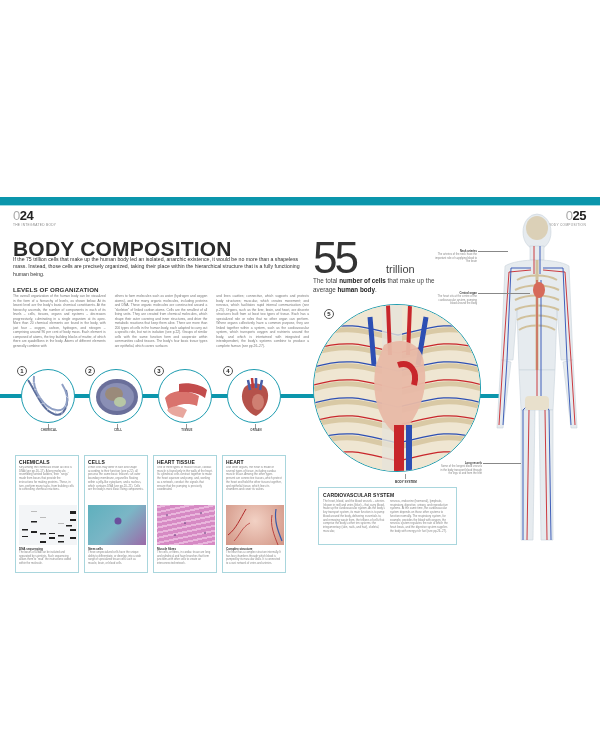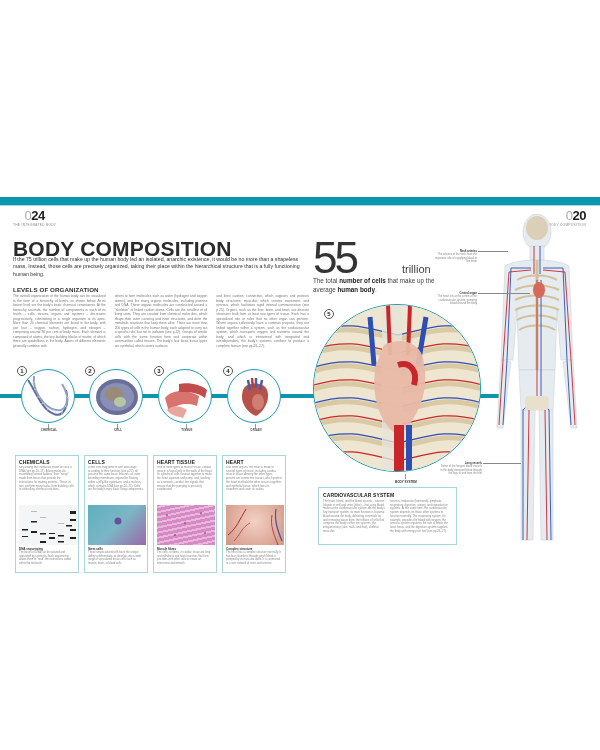--- a/index.html
+++ b/index.html
@@ -2,37 +2,37 @@
 <html><head>
 <meta charset="utf-8">
 <style>
   * { box-sizing: border-box; margin: 0; padding: 0; }
   html, body { width: 600px; height: 750px; background: #ffffff; overflow: hidden; }
   body { position: relative; font-family: "Liberation Sans", sans-serif; color: #333; }
 
   .topbar { position: absolute; left: 0; top: 197px; width: 600px; height: 8px; background: #0b96ac; }
   .topbar-line { position: absolute; left: 0; top: 205px; width: 600px; height: 1px; background: #9fdbe4; }
 
-  .folio { position: absolute; font-family: "Liberation Sans", sans-serif; text-align: center; }
+  .folio { position: absolute; font-family: "Liberation Sans", sans-serif; }
   .folio .num { font-size: 13px; font-weight: bold; color: #222; letter-spacing: -0.5px; }
   .folio .num .zero { font-weight: normal; color: #aaa; }
   .folio .sec { font-size: 3.2px; color: #888; letter-spacing: 0.3px; text-transform: uppercase; }
   .folio-left { left: 13px; top: 208px; }
   .folio-right { right: 14px; top: 208px; text-align: right; }
 
   .title { position: absolute; left: 13px; top: 237px; font-size: 21px; font-weight: bold; color: #2a2a2a; letter-spacing: 0.2px; }
   .intro { position: absolute; left: 13px; top: 256px; width: 295px; font-size: 5.2px; line-height: 7.3px; color: #333; }
 
   .section-head { position: absolute; left: 13px; top: 286px; font-size: 6.2px; font-weight: bold; color: #333; letter-spacing: 0.1px; }
   .body-cols { position: absolute; left: 13px; top: 294px; width: 296px; display: flex; gap: 9px; }
   .body-cols .col { flex: 1; font-size: 3.3px; line-height: 4.5px; color: #777; text-align: justify; }
 
   .big-stat { position: absolute; left: 313px; top: 238px; }
   .big-stat .n { font-size: 44px; font-weight: normal; color: #333; letter-spacing: -3px; line-height: 40px; font-family: "Liberation Sans", sans-serif; }
-  .big-stat .u { font-size: 11px; color: #444; margin-left: 18px; padding-left: 28px; }
+  .big-stat .u { font-size: 11px; color: #444; margin-left: 2px; padding-left: 28px; }
   .stat-cap { position: absolute; left: 313px; top: 277px; width: 130px; font-size: 6.3px; line-height: 8.5px; color: #444; }
   .stat-cap b { color: #222; }
 
   .conn-line { position: absolute; left: 0; top: 394px; height: 4px; background: #0b96ac; }
 
   .level-circle { position: absolute; width: 54px; height: 54px; border-radius: 50%; border: 1.5px solid #1d9cb0; background: #fff; overflow: hidden; }
   .level-badge { position: absolute; width: 10px; height: 10px; border-radius: 50%; border: 1px solid #555; background: #fff; font-size: 6px; font-weight: bold; line-height: 8px; text-align: center; color: #222; }
   .level-label { position: absolute; font-size: 2.8px; font-weight: bold; color: #444; letter-spacing: 0.2px; text-transform: uppercase; text-align: center; width: 40px; }
   .label-tick { position: absolute; width: 0.5px; height: 5px; background: #999; }
 
@@ -61,21 +61,21 @@
 
 <div class="topbar"></div>
 <div class="topbar-line"></div>
 
 <div class="folio folio-left">
   <div class="num"><span class="zero">0</span><span>24</span></div>
   <div class="sec">THE INTEGRATED BODY</div>
 </div>
 
 <div class="folio folio-right">
-  <div class="num"><span class="zero">0</span><span>20</span></div>
+  <div class="num"><span class="zero">0</span><span>25</span></div>
   <div class="sec">BODY COMPOSITION</div>
 </div>
 
 <h1 class="title">BODY COMPOSITION</h1>
 <p class="intro">If the 75 trillion cells that make up the human body led an isolated, anarchic existence, it would be no more than a shapeless mass. Instead, those cells are precisely organized, taking their place within the hierarchical structure that is a fully functioning human being.</p>
 
 <h2 class="section-head">LEVELS OF ORGANIZATION</h2>
 <div class="body-cols">
   <div class="col">The overall organization of the human body can be visualized in the form of a hierarchy of levels, as shown below. At its lowest level are the body's basic chemical constituents. At the hierarchy ascends, the number of components in each of its levels – cells, tissues, organs and systems – decreases progressively, culminating in a single organism at its apex. More than 20 chemical elements are found in the body, with just four – oxygen, carbon, hydrogen, and nitrogen – comprising around 96 per cent of body mass. Each element is composed of atoms, the tiny building blocks of matter, of which there are quadrillions in the body. Atoms of different elements generally combine with</div>
   <div class="col">others to form molecules such as water (hydrogen and oxygen atoms), and the many organic molecules, including proteins and DNA. These organic molecules are constructed around a "skeleton" of linked carbon atoms. Cells are the smallest of all living units. They are created from chemical molecules, which shape their outer covering and inner structures, and drive the metabolic reactions that keep them alive. There are more than 200 types of cells in the human body, each adapted to carry out a specific role, but not in isolation (see p.22). Groups of similar cells with the same function form and cooperate within communities called tissues. The body's four basic tissue types are epithelial, which covers surfaces</div>

